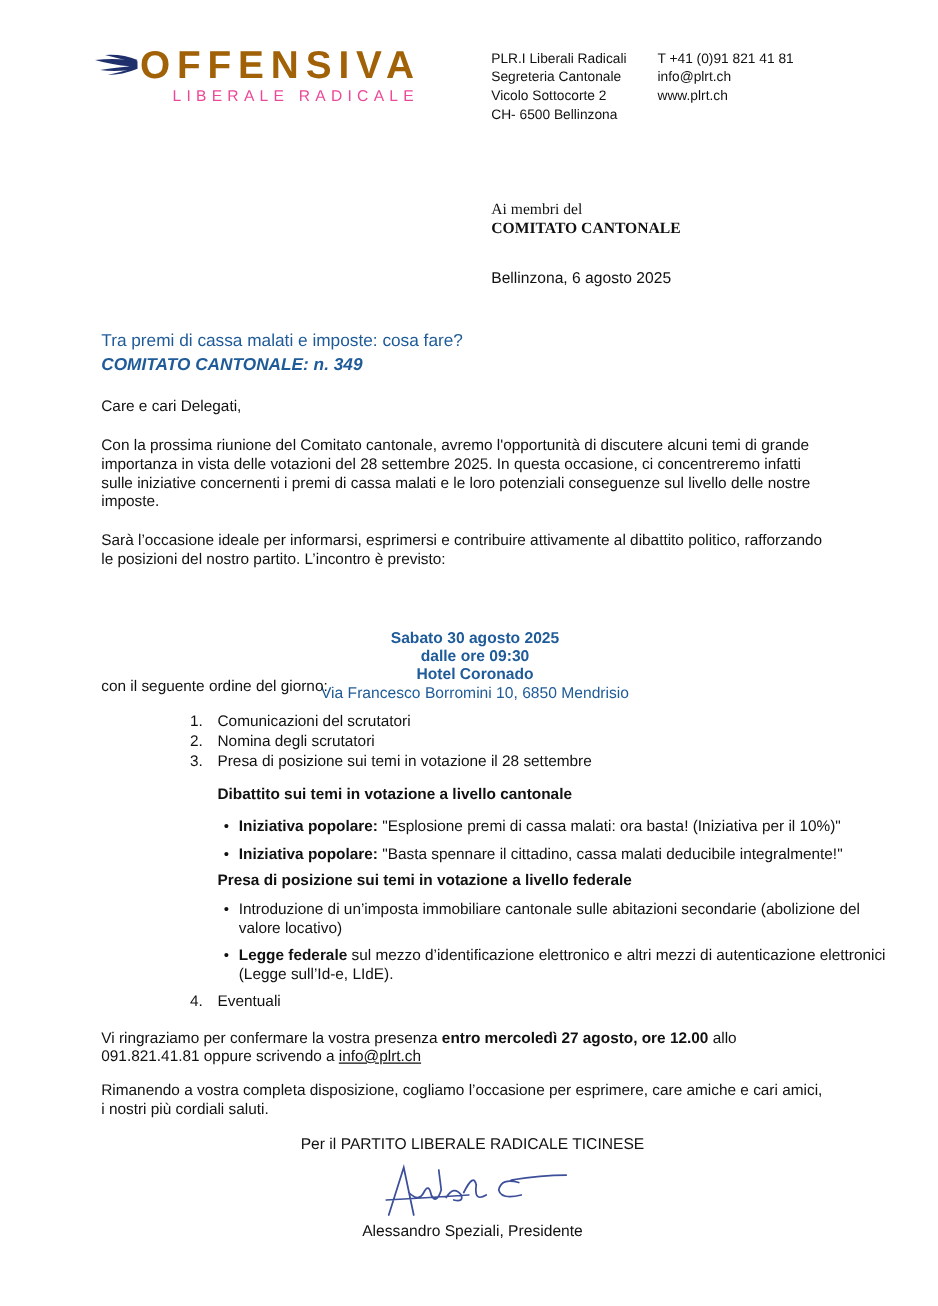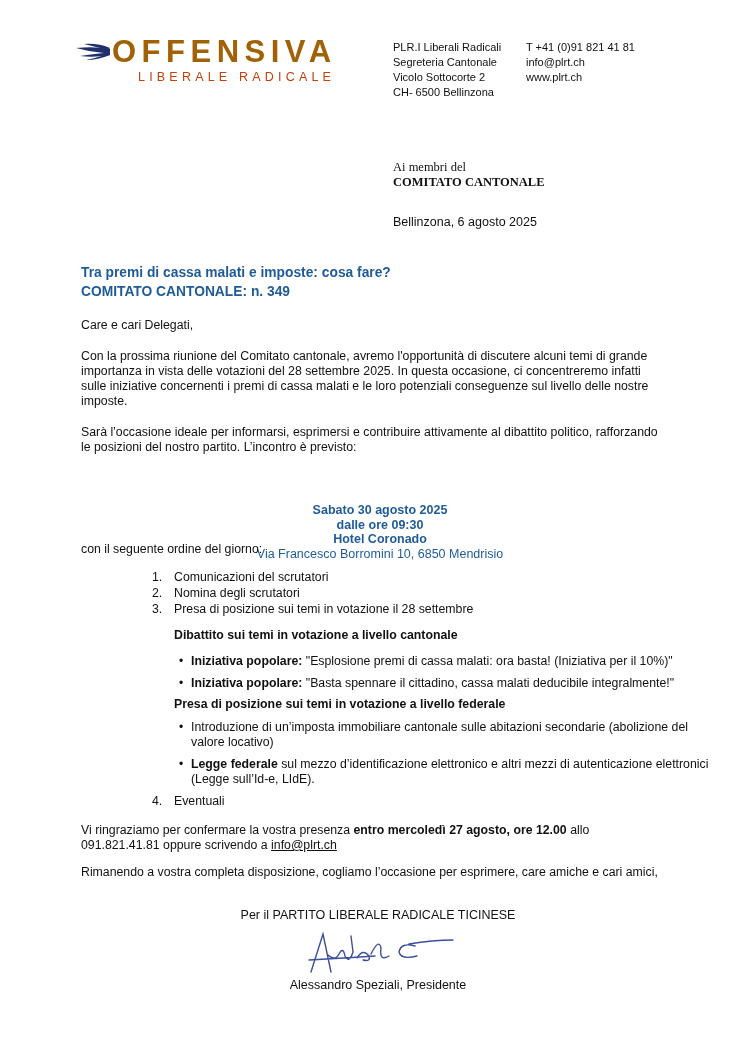--- a/index.html
+++ b/index.html
@@ -1,29 +1,29 @@
 <!DOCTYPE html>
 <html><head>
 <meta charset="utf-8">
 <style>
   html, body { margin: 0; padding: 0; background: #ffffff; }
   body { width: 750px; height: 1045px; position: relative; overflow: hidden;
          font-family: "Liberation Sans", "DejaVu Sans", sans-serif; color: #111; font-size: 12.2px; }
   .abs { position: absolute; }
   .logo { left: 74px; top: 38px; width: 280px; height: 50px; }
   .logo-word { position: absolute; left: 38px; top: -4px; font-size: 31px; font-weight: bold; letter-spacing: 5.5px; color: #a16207; }
-  .logo-sub { position: absolute; left: 64px; top: 32px; font-size: 12.5px; letter-spacing: 4.2px; color: #c2410c; }
+  .logo-sub { position: absolute; left: 64px; top: 32px; font-size: 12.5px; letter-spacing: 4.2px; color: #ec4899; }
   .contact { top: 40px; line-height: 15px; font-size: 11px; }
   .contact-a { left: 393px; }
   .contact-b { left: 526px; }
   .recipient { left: 393px; top: 160px; line-height: 15px; font-size: 12.5px; font-family: Liberation Serif, serif; }
   .recipient .strong { font-weight: bold; }
   .date { left: 393px; top: 215px; font-size: 12.5px; }
-  .title1 { left: 81px; top: 265px; font-size: 13.8px; font-weight: bold; color: #1f5b99; }
-  .title2 { left: 81px; top: 284px; font-size: 13.8px; font-weight: bold; color: #1f5b99; }
+  .title1 { left: 81px; top: 265px; font-size: 13.8px; font-weight: normal; color: #1f5b99; }
+  .title2 { left: 81px; top: 284px; font-size: 13.8px; font-weight: bold; font-style: italic; color: #1f5b99; }
   .p { left: 81px; width: 600px; line-height: 15px; font-size: 12.3px; }
   .event { left: 230px; width: 300px; top: 471px; text-align: center; line-height: 14.5px; font-size: 12.5px; color: #1f5b99; margin-top: 32px; }
   .event .b { font-weight: bold; }
   .num { position: absolute; left: 104px; }
   .item-text { position: absolute; left: 126px; }
   .line { position: absolute; font-size: 12.3px; line-height: 15px; margin-left: 48px; }
   .bold { font-weight: bold; }
   .bullet { position: absolute; left: 131px; font-size: 12px; }
   .sig-label { left: 0; width: 756px; text-align: center; top: 908px; font-size: 12.5px; }
   .sig-name { left: 0; width: 756px; text-align: center; top: 978px; font-size: 12.5px; }
@@ -140,19 +140,20 @@
   </div>
 </div>
 
 <div class="abs p" style="top:823px">
   <div><span>Vi ringraziamo per confermare la vostra presenza </span><span class="bold">entro mercoledì 27 agosto, ore 12.00</span><span> allo</span></div>
   <div><span>091.821.41.81 oppure scrivendo a </span><a class="link">info@plrt.ch</a></div>
 </div>
 
 <div class="abs p" style="top:865px">
   <div>Rimanendo a vostra completa disposizione, cogliamo l’occasione per esprimere, care amiche e cari amici,</div>
+  <div>i nostri più cordiali saluti.</div>
 </div>
 
 <div class="abs sig-label">Per il PARTITO LIBERALE RADICALE TICINESE</div>
 <svg class="abs signature" viewBox="0 0 150 50">
   <path d="M6 44 L18 6 L26 44 M4 32 Q40 30 70 28 M22 26 Q30 34 34 26 Q38 18 40 28 Q44 36 48 24 L46 8 M52 30 Q58 20 64 28 Q66 34 58 32 M66 26 Q74 10 76 20 Q74 34 84 28 M110 18 Q96 14 94 24 Q96 32 112 28 M104 16 Q128 12 148 12" fill="none" stroke="#3d4f9a" stroke-width="1.4" stroke-linecap="round"></path>
 </svg>
 <div class="abs sig-name">Alessandro Speziali, Presidente</div>
 
 </body></html>

